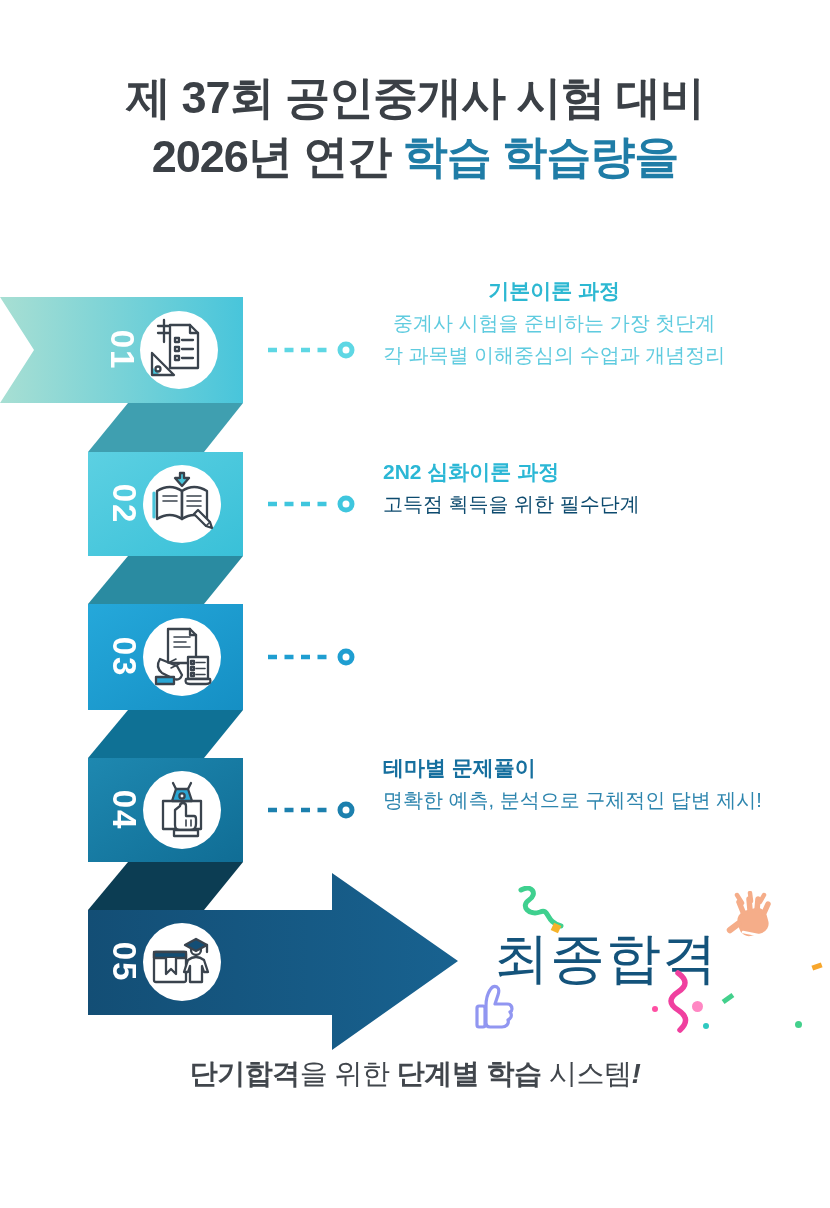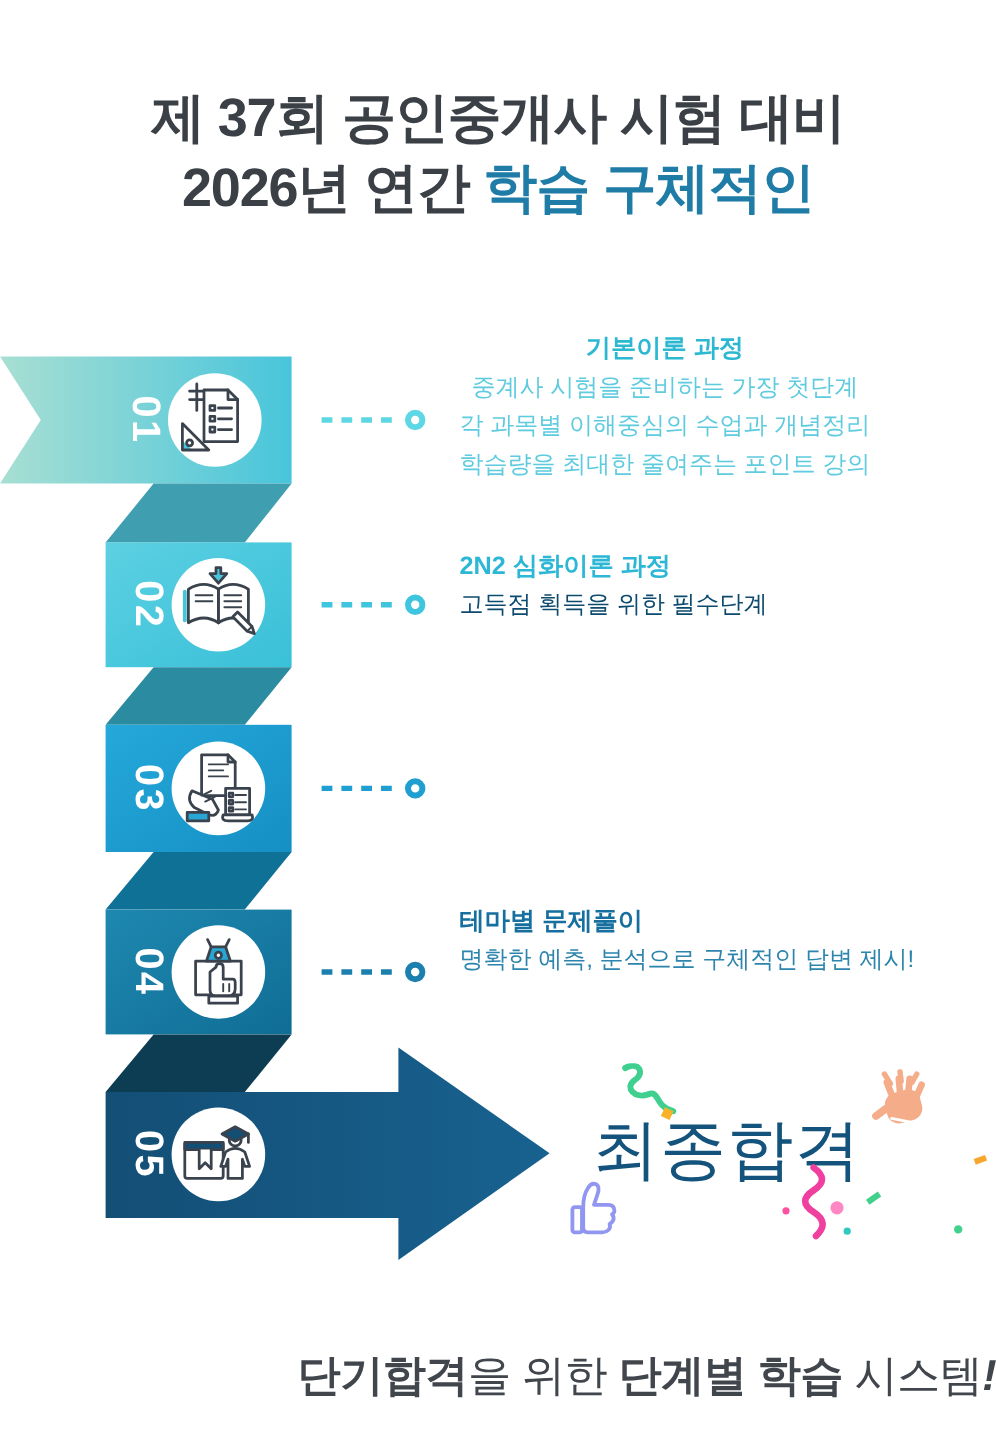--- a/index.html
+++ b/index.html
@@ -23,33 +23,33 @@
   .s2 .h{color:#2bb7d5}.s2 .b{color:#0c4a6e}
   .s3 .h{color:#1b95c9}.s3 .b{color:#3ba6d3}
   .s4 .h{color:#166f9e}.s4 .b{color:#2d85ae}
   
   .final-label{position:absolute;left:494px;top:922px;font-size:55px;font-weight:400;
                color:#14537b;letter-spacing:1px;white-space:nowrap;}
   
   .deco{position:absolute;}
   .cf{position:absolute;}
   
-  .tagline{position:absolute;left:0;right:0;top:1122px;text-align:right;
-           font-size:36px;color:#41464c;letter-spacing:-0.5px;}
+  .tagline{position:absolute;left:0;right:0;top:1055px;text-align:center;
+           font-size:28px;color:#41464c;letter-spacing:-0.5px;}
   .tagline .bd{font-weight:bold;}
   .tagline .ex{font-style:italic;font-weight:bold;}
 </style>
 </head>
 <body>
 
 <div class="canvas">
 
   <div class="title">
     <div>제 37회 공인중개사 시험 대비</div>
-    <div><span>2026년 연간 </span><span class="accent">학습 구체적인</span></div>
+    <div><span>2026년 연간 </span><span class="accent">학습 학습량을</span></div>
   </div>
 
   <svg class="ribbon" width="830" height="1208" viewBox="0 0 830 1208">
     <defs>
       <linearGradient id="g1" x1="0" y1="0" x2="1" y2="0">
         <stop offset="0" stop-color="#a8dfd3"></stop>
           <stop offset="1" stop-color="#48c5db"></stop>
       </linearGradient>
       <linearGradient id="g2" x1="0" y1="0" x2="1" y2="1">
         <stop offset="0" stop-color="#5cd0e2"></stop>
@@ -172,21 +172,20 @@
   <div class="step-num" style="left:122px;top:350px;">01</div>
   <div class="step-num" style="left:124px;top:504px;">02</div>
   <div class="step-num" style="left:124px;top:657px;">03</div>
   <div class="step-num" style="left:124px;top:810px;">04</div>
   <div class="step-num" style="left:124px;top:962px;">05</div>
 
   <div class="step-text s1" style="top:275px;text-align:center;">
     <div class="h">기본이론 과정</div>
     <div class="b">중계사 시험을 준비하는 가장 첫단계</div>
     <div class="b">각 과목별 이해중심의 수업과 개념정리</div>
-    <div class="b">학습량을 최대한 줄여주는 포인트 강의</div>
   </div>
 
   <div class="step-text s2" style="top:456px;">
     <div class="h">2N2 심화이론 과정</div>
     <div class="b">고득점 획득을 위한 필수단계</div>
   </div>
 
 
   <div class="step-text s4" style="top:752px;">
     <div class="h">테마별 문제풀이</div>

